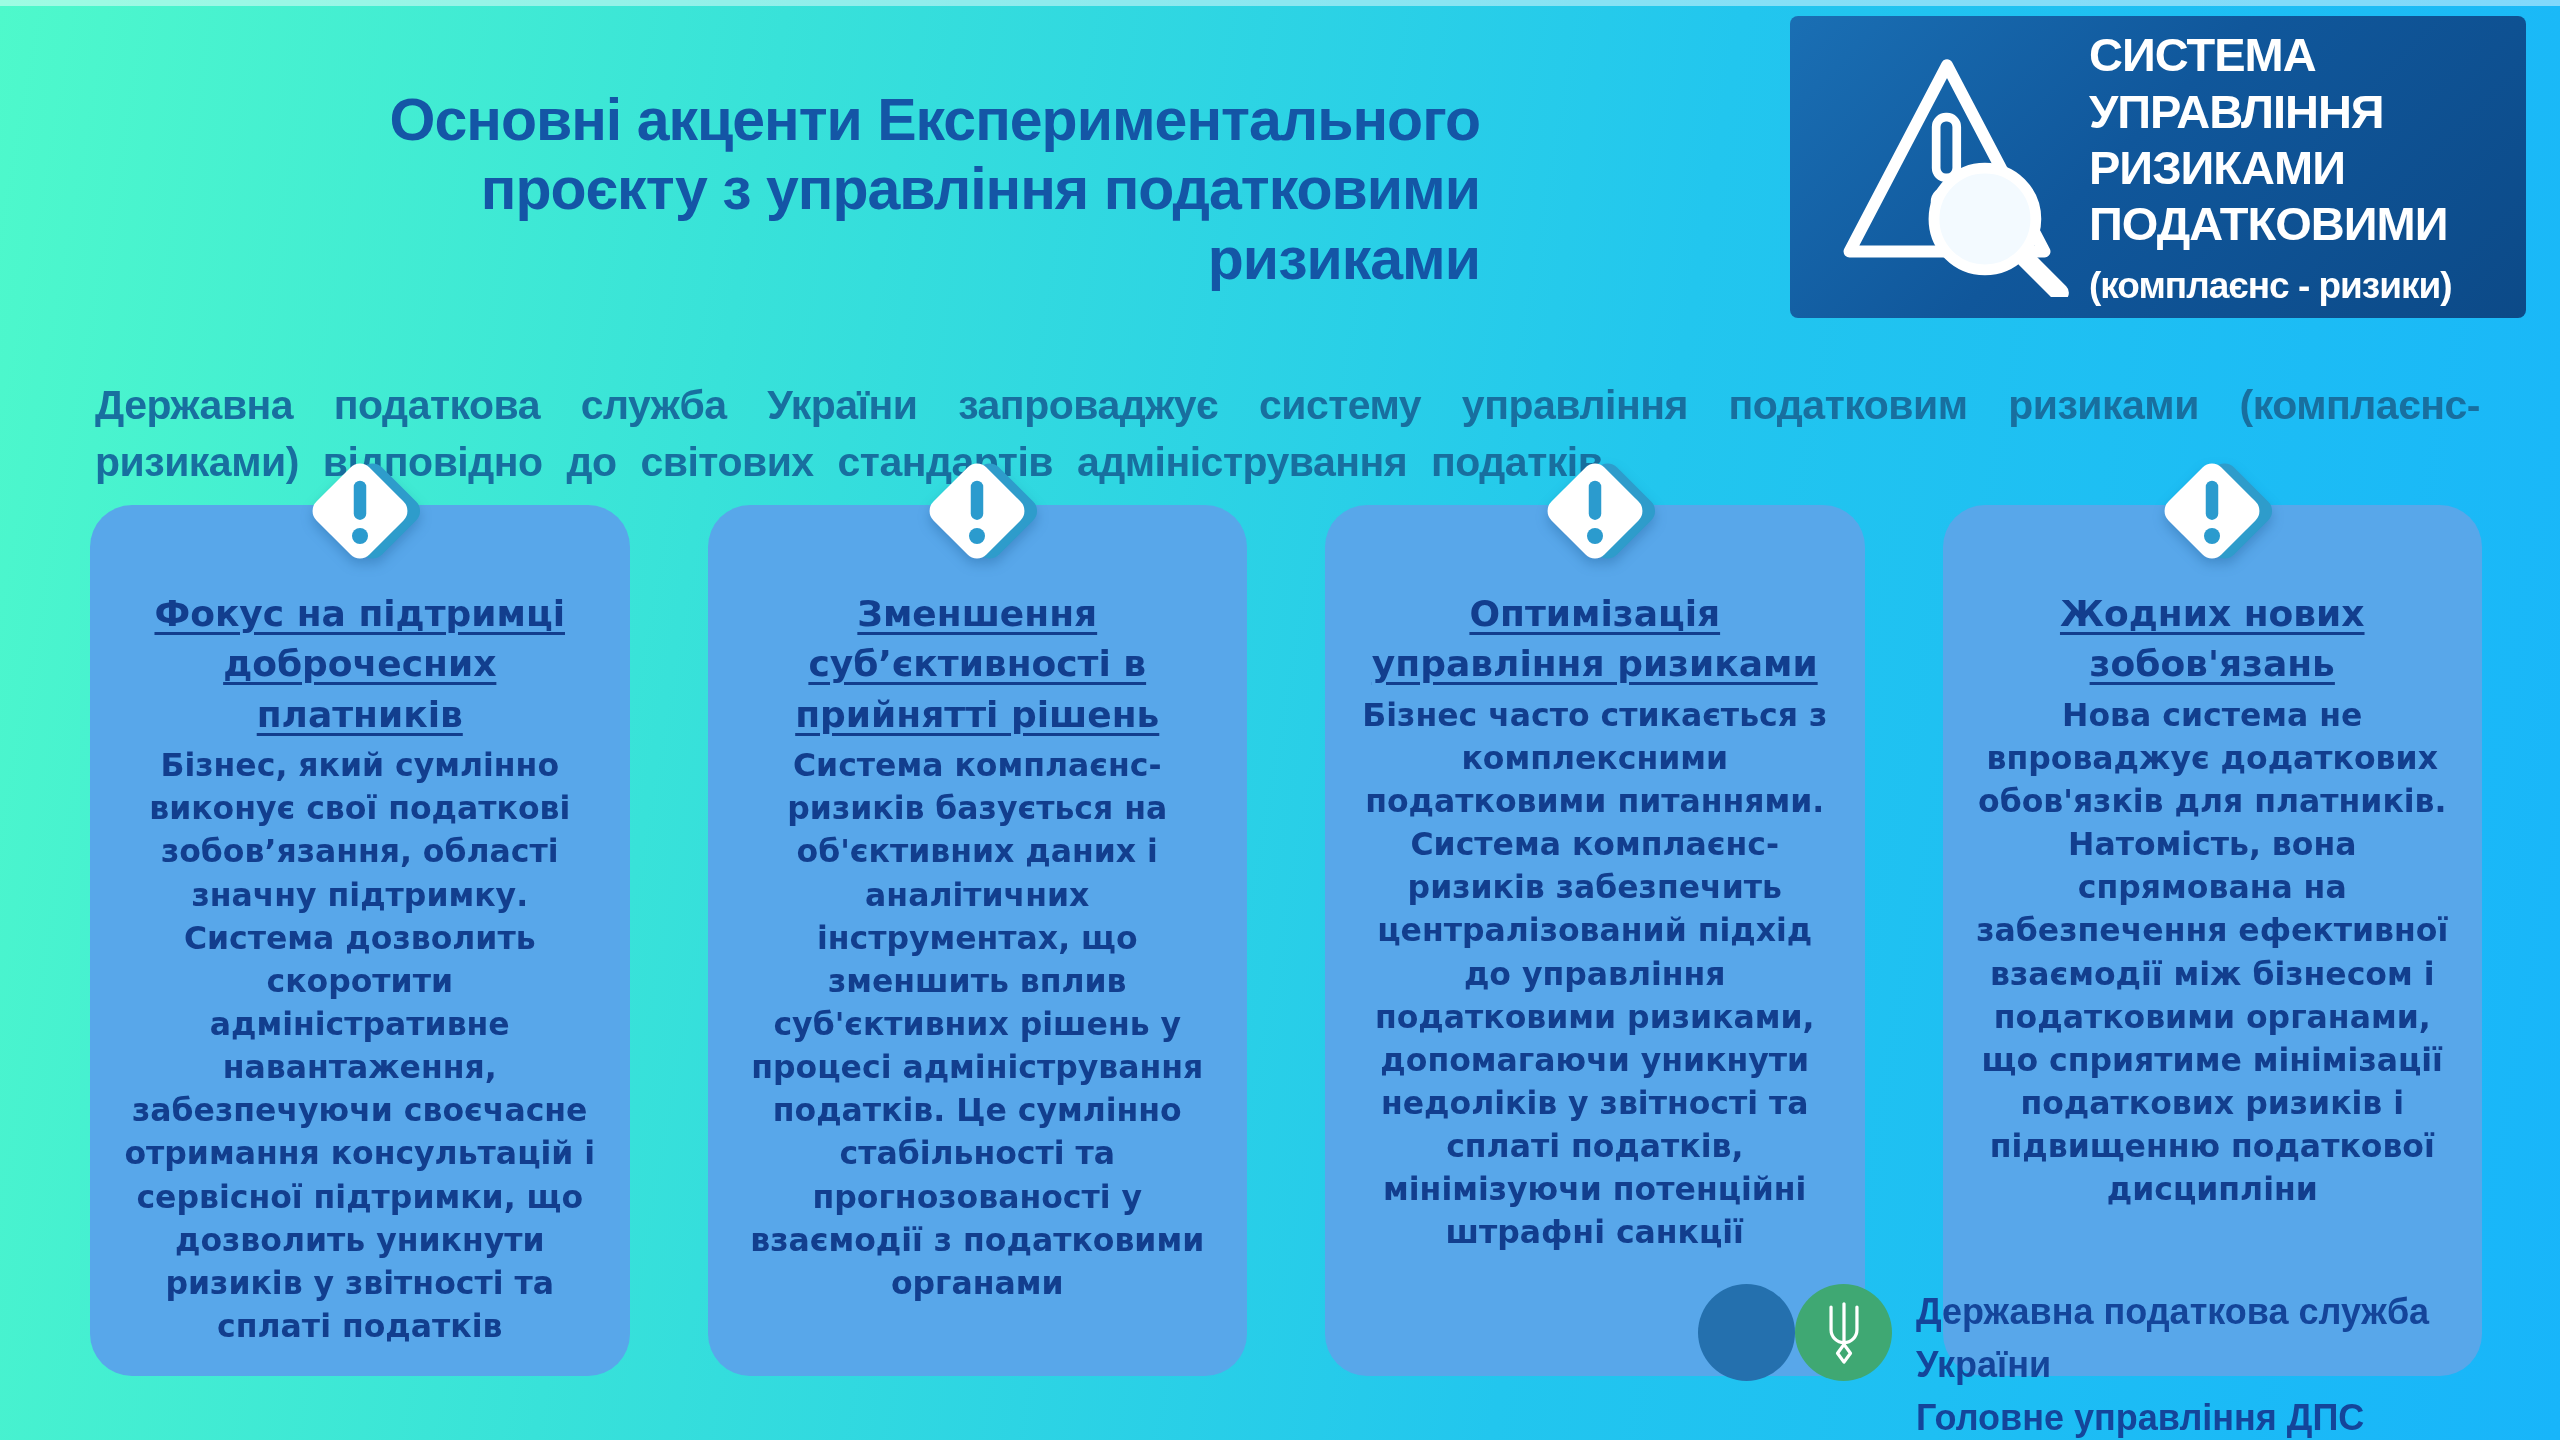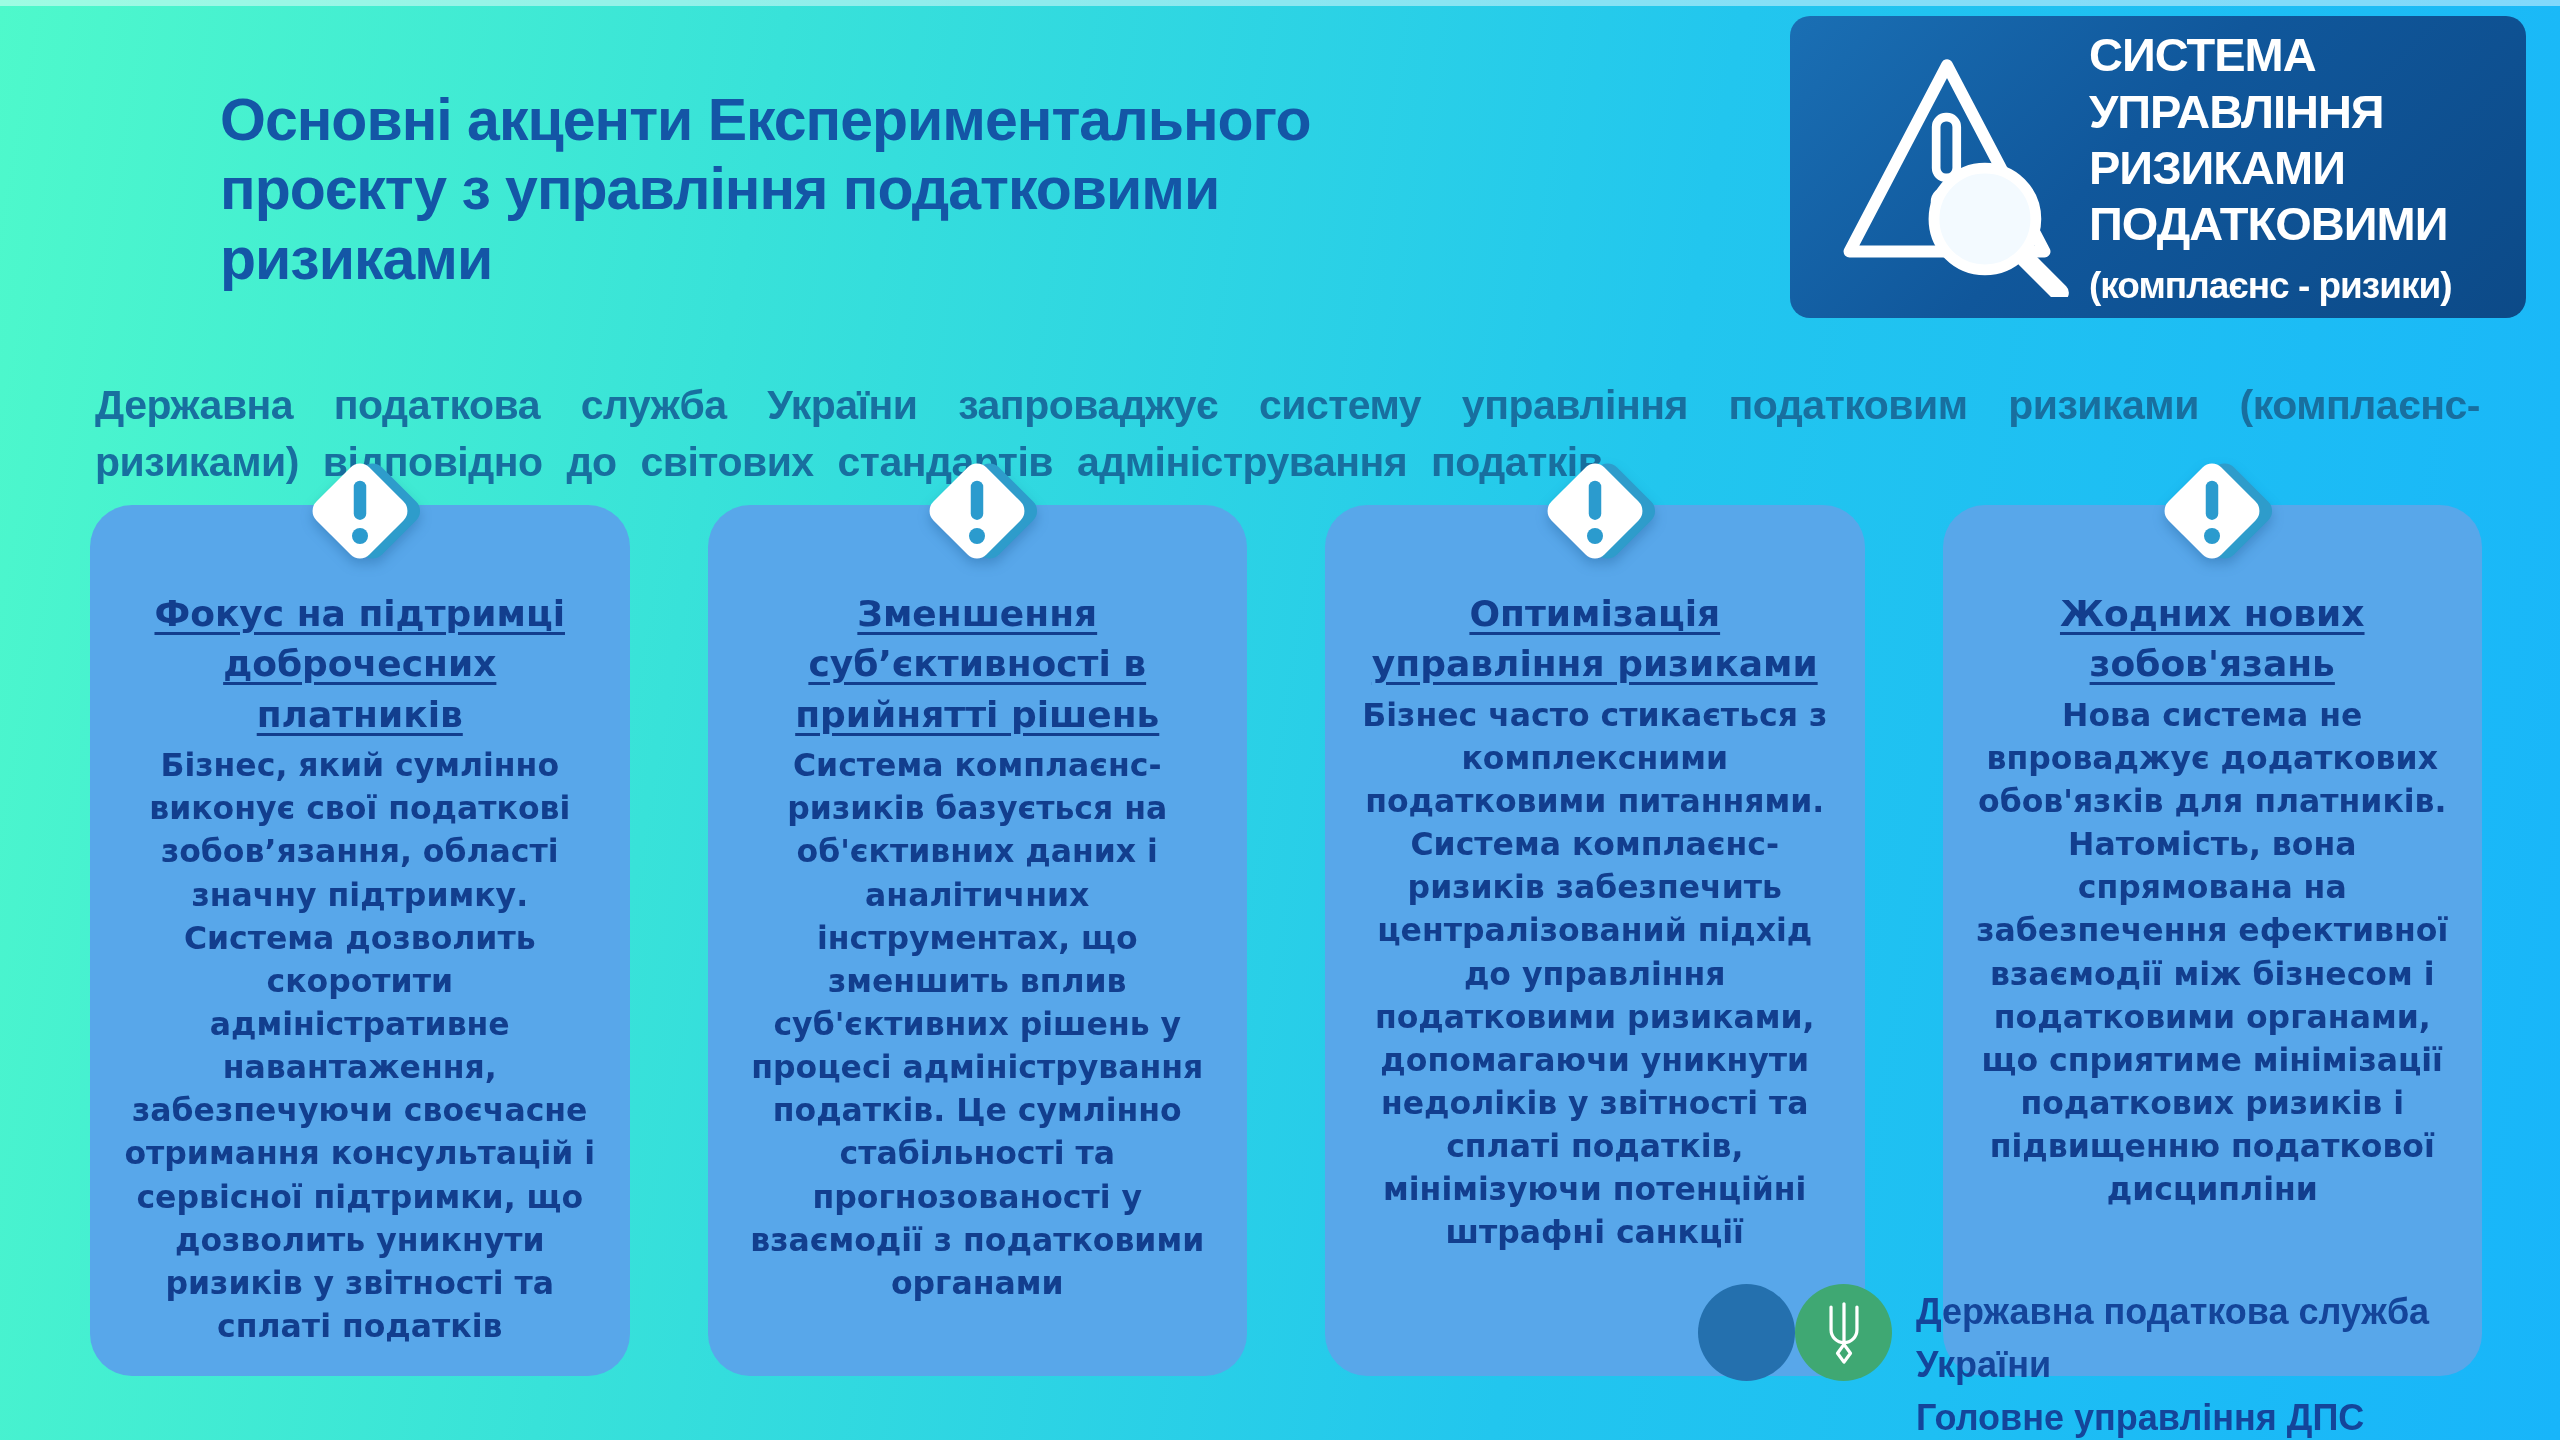--- a/index.html
+++ b/index.html
@@ -8,27 +8,27 @@
     background:linear-gradient(100deg,#4EF9CB 0%,#38E2D9 28%,#22C6EE 62%,#18B5FA 100%);
     font-family:"Liberation Sans",sans-serif;
     -webkit-font-smoothing:antialiased;
   }
   .top-highlight{position:absolute;left:0;top:0;width:2560px;height:6px;
     background:rgba(255,255,255,.45);}
   
   .main-title{
     position:absolute;left:220px;top:46px;width:1260px;
     font-size:59px;font-weight:700;line-height:1.18;letter-spacing:-1px;
-    color:#1456A6;text-align:left;
+    color:#1456A6;text-align:right;
   }
   
   .badge{
     position:absolute;left:1790px;top:16px;width:736px;height:302px;
     background:linear-gradient(135deg,#1A6FB4 0%,#10579B 45%,#0C4A88 100%);
-    border-radius:20px;box-sizing:border-box;
+    border-radius:8px;box-sizing:border-box;
     display:flex;align-items:center;padding:18px 24px 18px 14px;
   }
   .badge-icon-box{width:285px;flex:0 0 auto;display:flex;justify-content:center;}
   .badge-text-box{flex:1;color:#FFFFFF;}
   .badge-line{font-size:47px;font-weight:700;line-height:1.2;letter-spacing:-1px;}
   .badge-sub{margin-top:12px;font-size:37px;font-weight:700;letter-spacing:-1px;}
   
   .intro{
     position:absolute;left:95px;top:336px;width:2385px;
     font-size:41px;font-weight:700;line-height:1.4;

